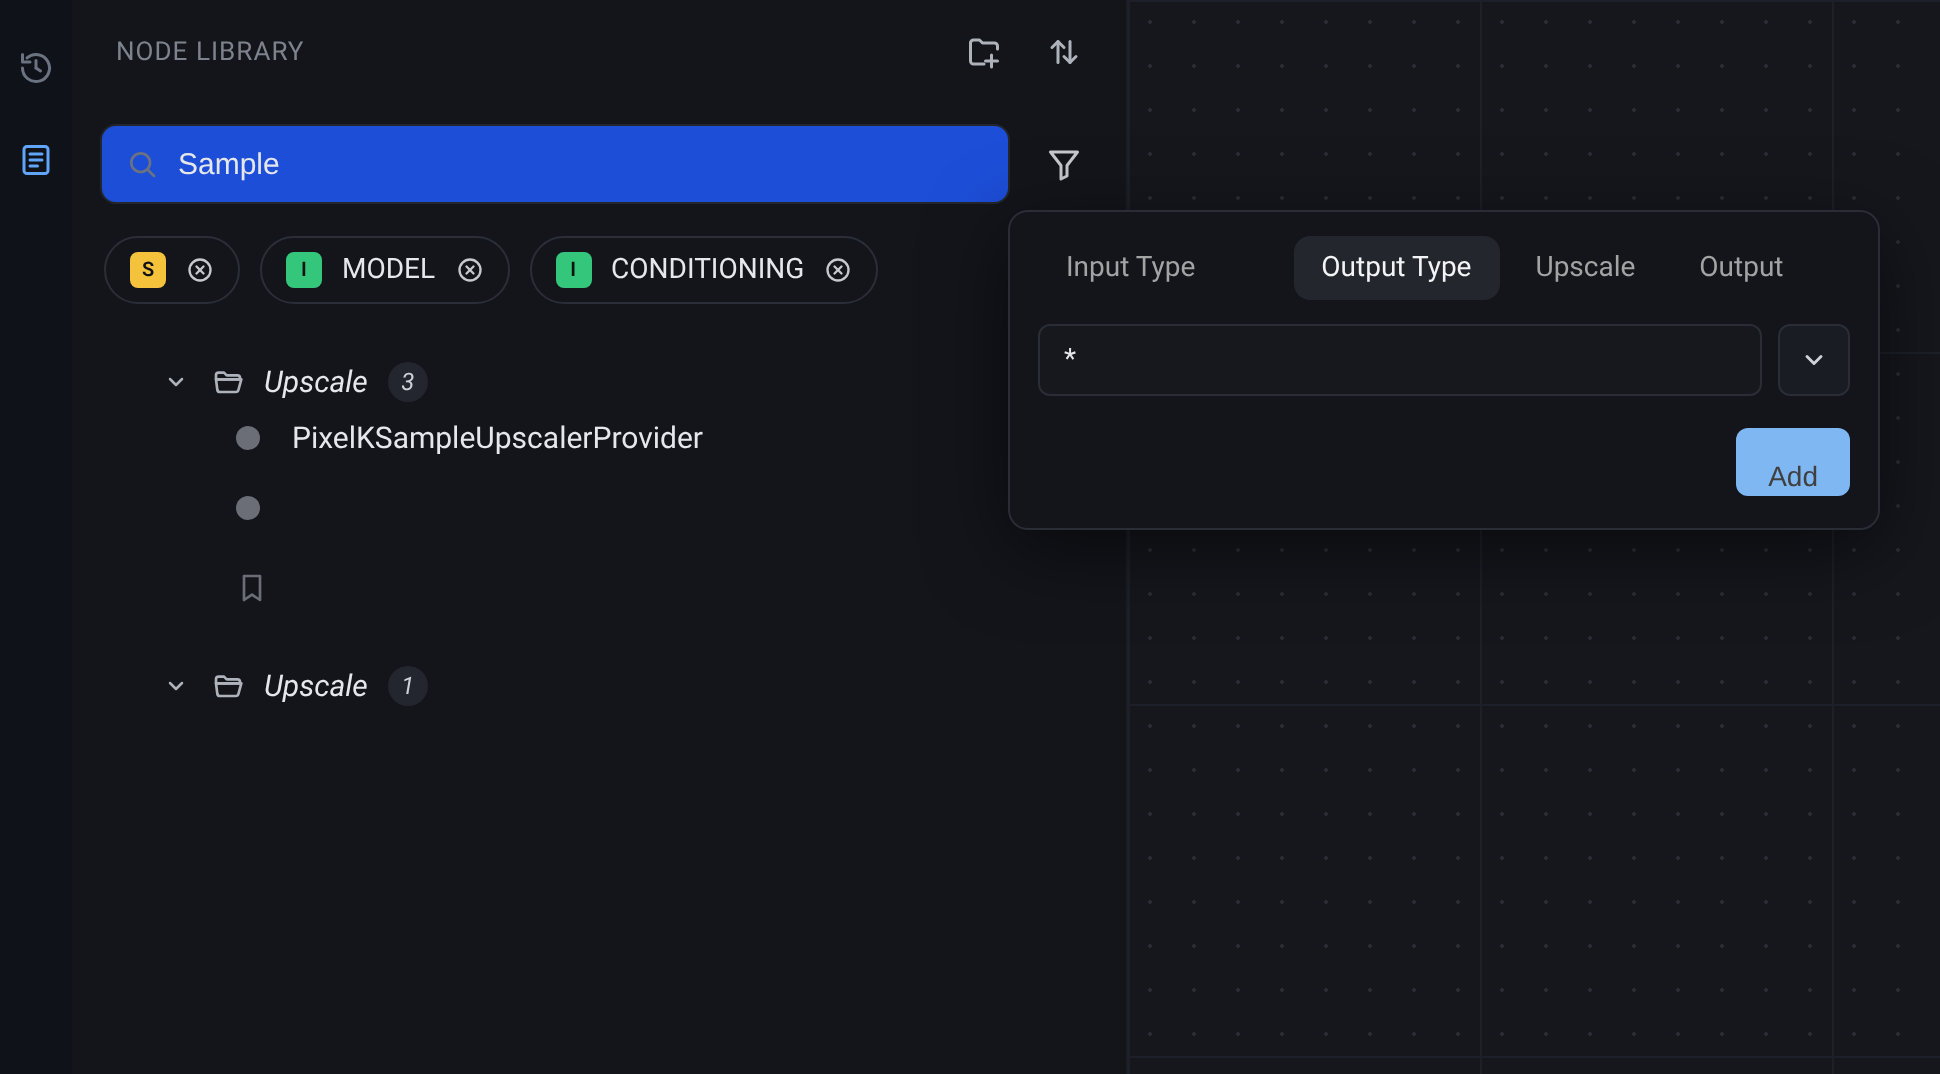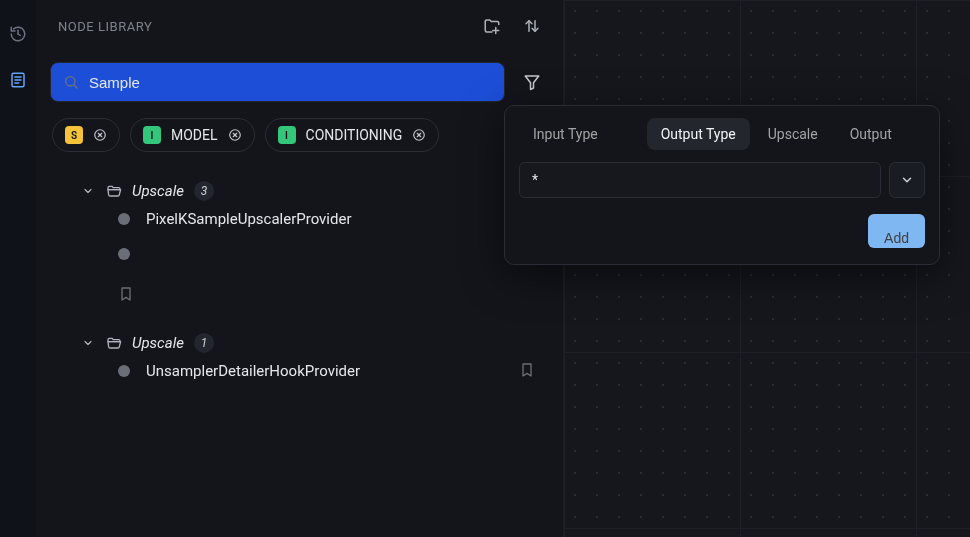--- a/index.html
+++ b/index.html
@@ -227,31 +227,20 @@
         <span class="tree-folder">
             <svg width="16" height="16" viewBox="0 0 24 24" fill="none" stroke="currentColor" stroke-width="2" stroke-linecap="round" stroke-linejoin="round">
               <path d="M3 7a2 2 0 0 1 2-2h4l2 2h8a2 2 0 0 1 2 2v1H3z"></path>
               <path d="M3 10h19l-2.2 8a2 2 0 0 1-2 1.5H6a2 2 0 0 1-2-1.6L3 10z"></path>
             </svg>
           </span>
         <span>Upscale</span>
         <span class="tree-count">1</span>
       </div>
 
-      <div class="node-row tree-row d2">
-        <span class="node-left">
-            <span class="node-dot"></span>
-            <span>UnsamplerDetailerHookProvider</span>
-          </span>
-        <span class="bookmark">
-            <svg width="16" height="16" viewBox="0 0 24 24" fill="none" stroke="currentColor" stroke-width="2" stroke-linecap="round" stroke-linejoin="round">
-              <path d="M6 3h12v18l-6-4-6 4z"></path>
-            </svg>
-          </span>
-      </div>
 
     </div>
   </div>
 </div>
 
 <div class="canvas">
   <div class="popover">
     <div class="pop-tabs">
       <div class="pop-tab">Input Type</div>
       <div class="pop-tab active">Output Type</div>

